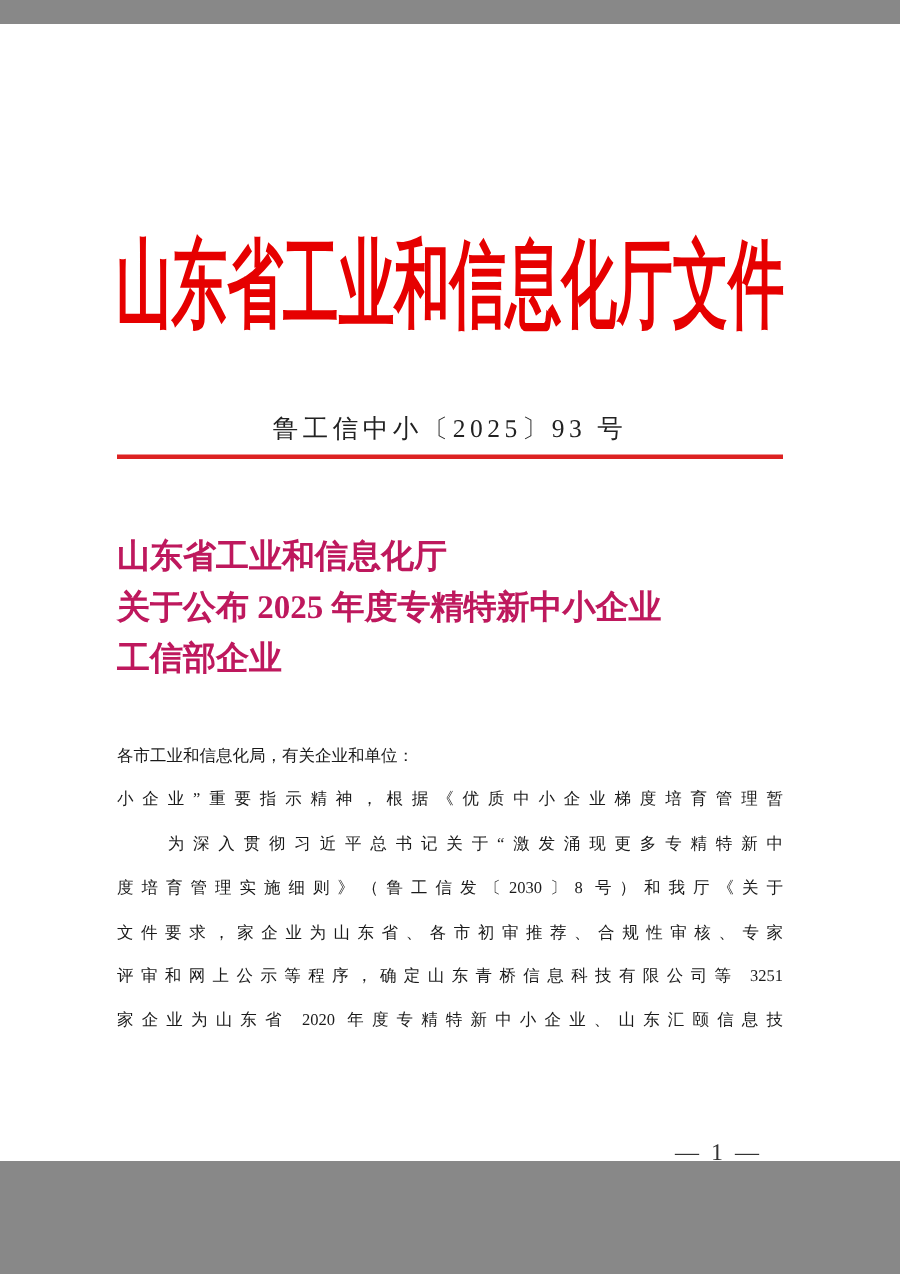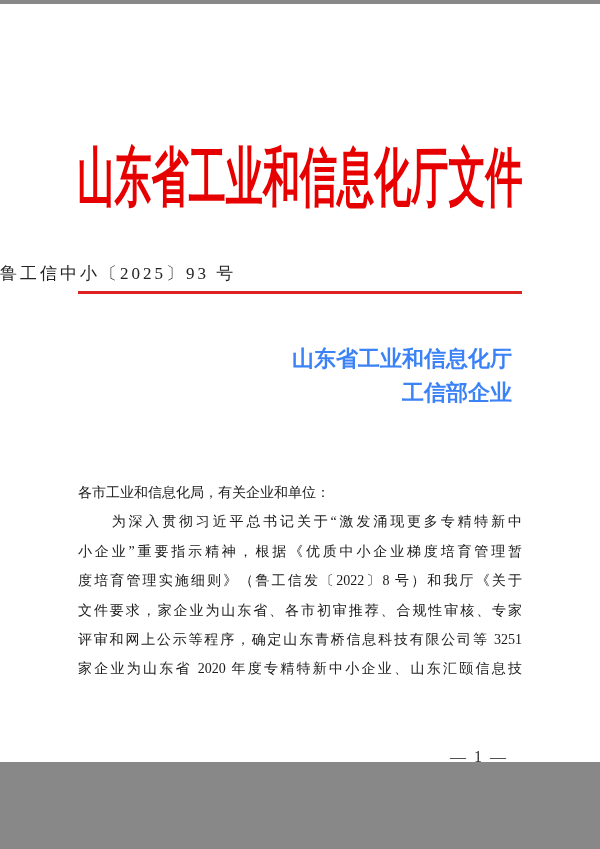--- a/index.html
+++ b/index.html
@@ -4,21 +4,21 @@
 <style>
   html, body {
     margin: 0;
     padding: 0;
     background: #888;
   }
   .page {
     position: relative;
     width: 600px;
     height: 758px;
-    margin: 4px auto;
+    margin: 16px auto;
     background: #ffffff;
     font-family: "Liberation Serif", "DejaVu Serif", serif;
     overflow: hidden;
   }
   
   .letterhead {
     position: absolute;
     top: 130px;
     left: 0;
     width: 600px;
@@ -35,52 +35,53 @@
     white-space: nowrap;
     transform: scaleX(0.58);
     transform-origin: center center;
   }
   
   .doc-number {
     position: absolute;
     top: 258px;
     left: 0;
     width: 600px;
+    text-align: center;
     font-size: 17px;
     letter-spacing: 3px;
     color: #222222;
   }
   
   .red-divider {
     position: absolute;
     top: 287px;
     left: 78px;
     width: 444px;
     height: 3px;
     background: var(--divider-red, #dd2222);
   }
   
   .doc-title {
     position: absolute;
     top: 338px;
-    left: 68px;
+    left: 78px;
     width: 444px;
-    text-align: right;
+    text-align: left;
     font-size: 22px;
     line-height: 34px;
     font-weight: bold;
-    color: #3b82f6;
+    color: #be185d;
   }
   
   .doc-body {
     position: absolute;
     top: 474px;
     left: 78px;
     width: 444px;
-    font-size: 14px;
+    font-size: 11px;
     line-height: 29.4px;
     color: var(--text-black, #1a1a1a);
   }
   .body-line {
     text-align: justify;
     text-align-last: justify;
     white-space: nowrap;
   }
   .body-line.salutation {
     text-align-last: left;
@@ -103,28 +104,29 @@
   <div class="letterhead">
     <span class="letterhead-text">山东省工业和信息化厅文件</span>
   </div>
 
   <div class="doc-number">鲁工信中小〔2025〕93 号</div>
 
   <div class="red-divider"></div>
 
   <div class="doc-title">
     <div>山东省工业和信息化厅</div>
+    <div>关于公布 2025 年度专精特新中小企业</div>
     <div>工信部企业</div>
   </div>
 
   <div class="doc-body">
     <div class="body-line salutation">各市工业和信息化局，有关企业和单位：</div>
+    <div class="body-line">小企业”重要指示精神，根据《优质中小企业梯度培育管理暂</div>
     <div class="body-line">　　为深入贯彻习近平总书记关于“激发涌现更多专精特新中</div>
-    <div class="body-line">小企业”重要指示精神，根据《优质中小企业梯度培育管理暂</div>
-    <div class="body-line">度培育管理实施细则》（鲁工信发〔2022〕8 号）和我厅《关于</div>
+    <div class="body-line">度培育管理实施细则》（鲁工信发〔2030〕8 号）和我厅《关于</div>
     <div class="body-line">文件要求，家企业为山东省、各市初审推荐、合规性审核、专家</div>
     <div class="body-line">评审和网上公示等程序，确定山东青桥信息科技有限公司等 3251</div>
     <div class="body-line">家企业为山东省 2020 年度专精特新中小企业、山东汇颐信息技</div>
   </div>
 
   <div class="page-number">— 1 —</div>
 
 </div>
 
 </body></html>

